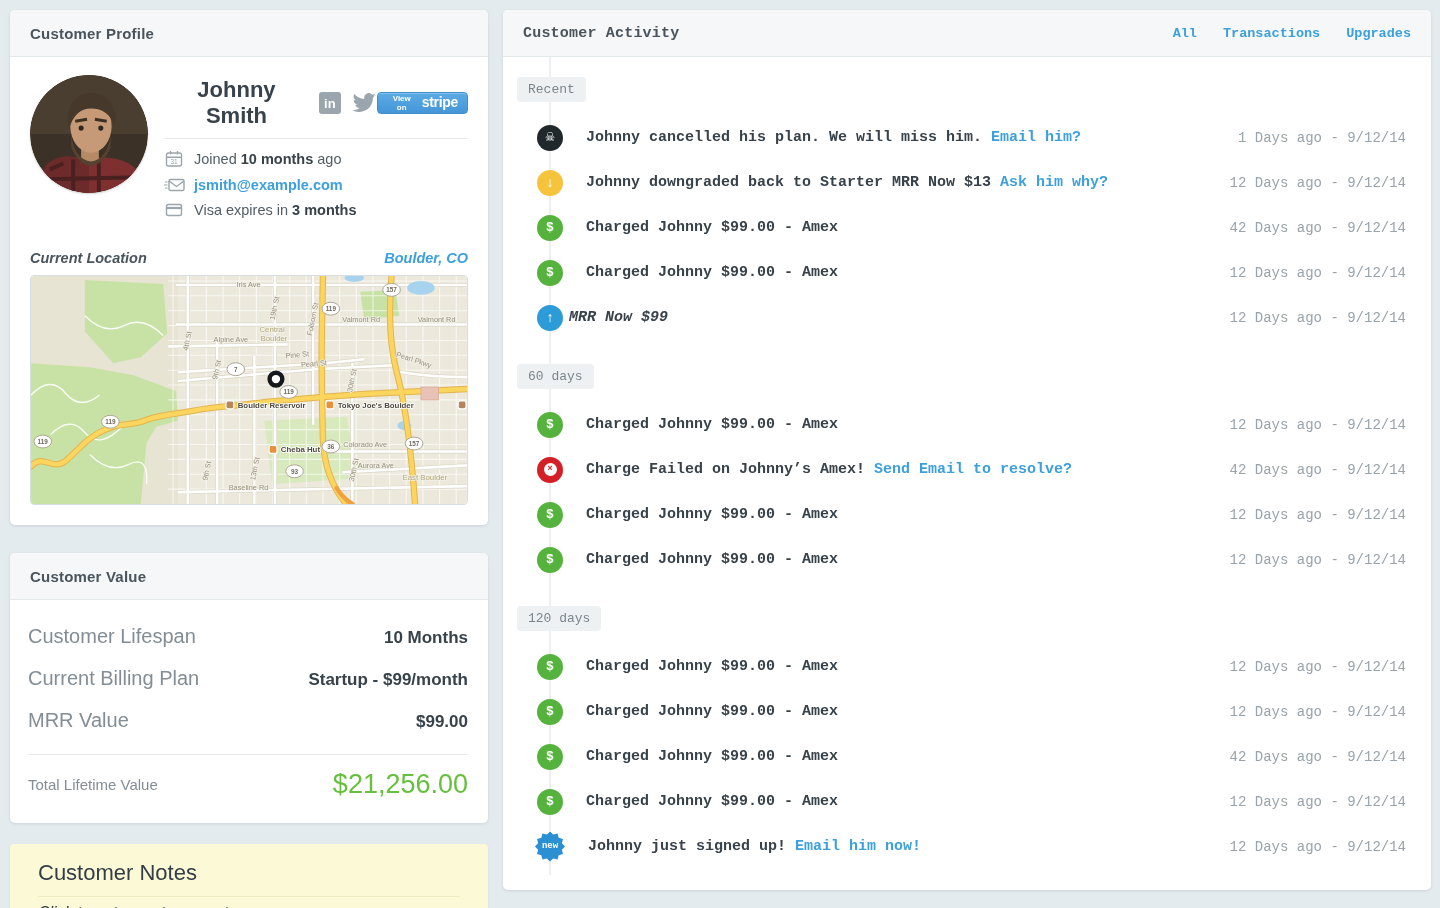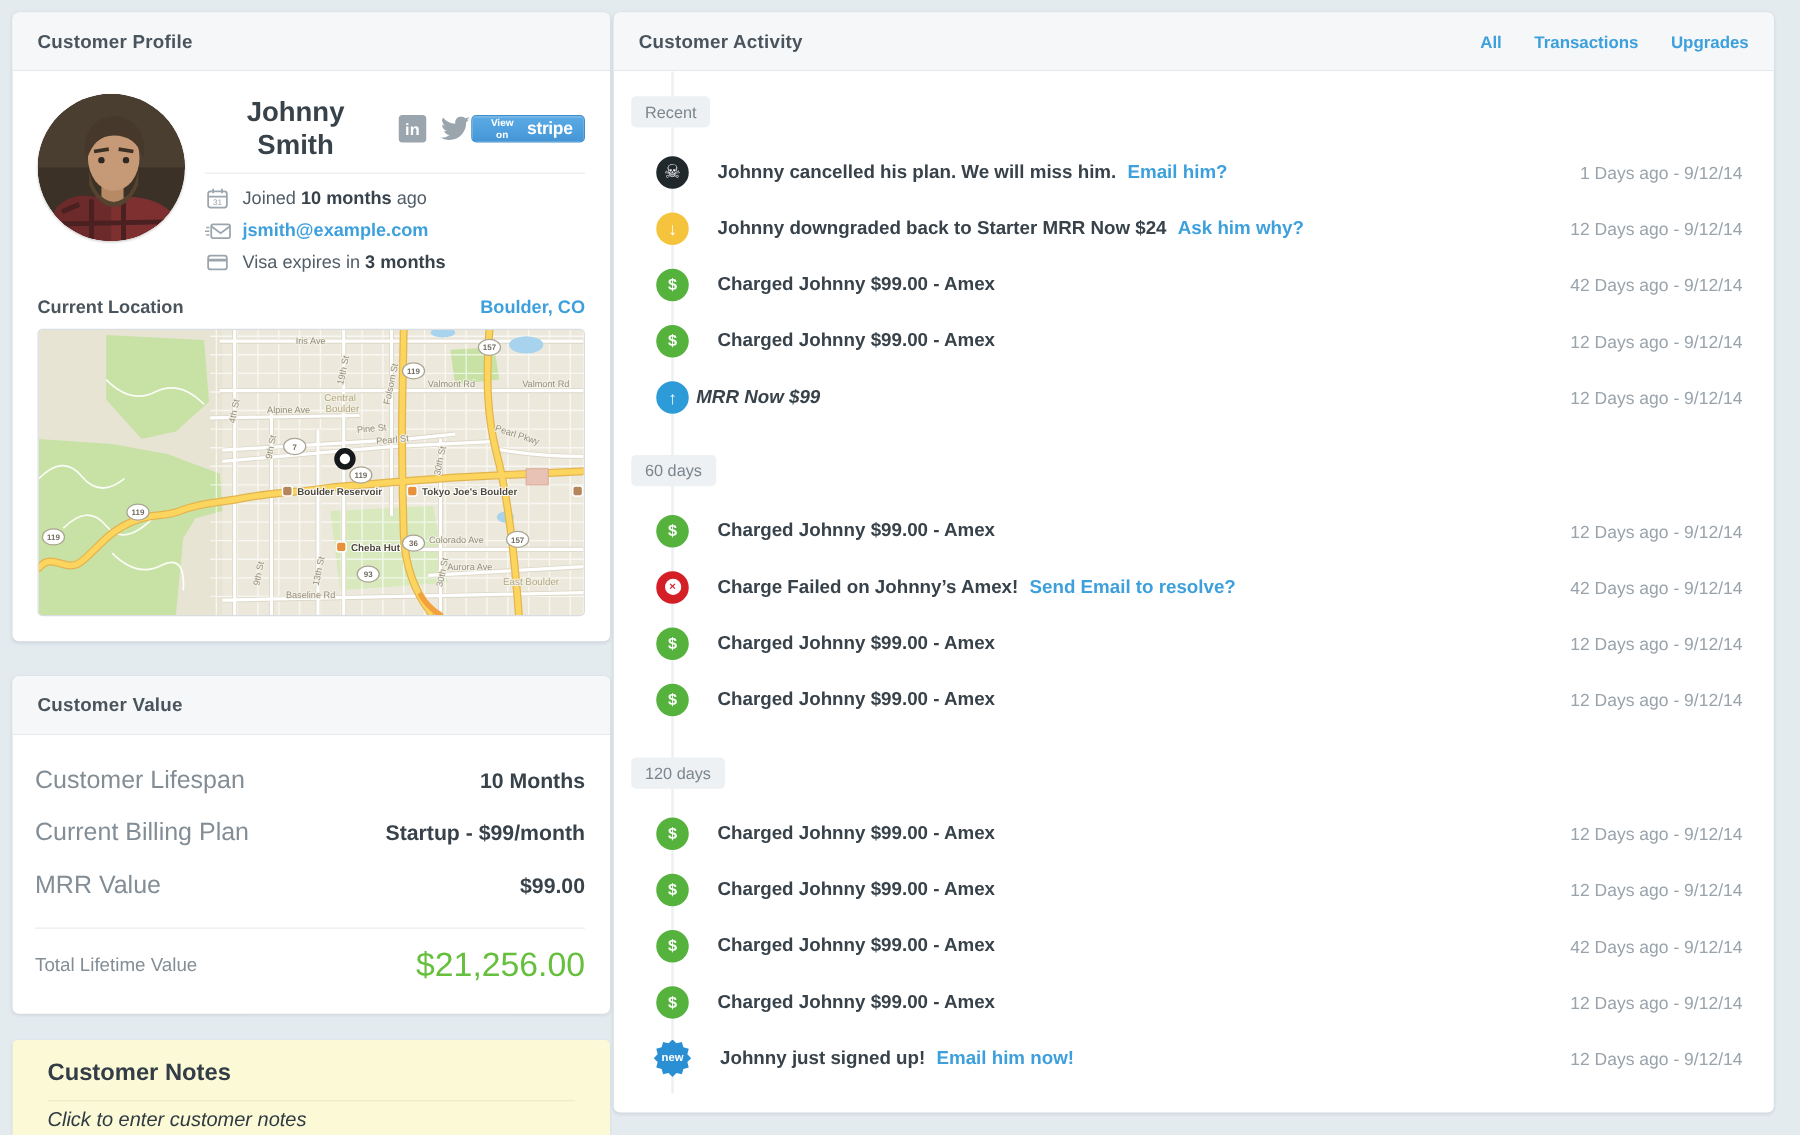--- a/index.html
+++ b/index.html
@@ -36,21 +36,21 @@
     box-shadow:inset 0 1px 0 rgba(255,255,255,.25);}
   .stripe-btn .pre { font-size:8px; font-weight:700; }
   .stripe-btn .brand { font-size:14px; font-weight:700; letter-spacing:-.3px; margin-top:-2px;}
   .name-divider { border-bottom:1px solid #e9edef; margin:9px 0 10px; }
   .detail-row { display:flex; align-items:center; margin:7px 0; font-size:14.5px; color:#515d67; }
   .detail-row .dicon { width:30px; flex:0 0 30px; display:flex; align-items:center; }
   .detail-row b { color:#38424a; }
   .link { color:#3da0dd; text-decoration:none; cursor:pointer; font-weight:600; }
   .email-link { font-weight:600; }
 
-  .loc-row { display:flex; justify-content:space-between; align-items:flex-start; margin:12px 0 9px; }
+  .loc-row { display:flex; justify-content:space-between; align-items:flex-start; margin:24px 0 9px;font-style:italic; }
   .loc-label { font-size:14.5px; font-weight:700; color:#4a545c; }
   .loc-value { font-size:14.5px; font-weight:700; color:#3da0dd; cursor:pointer; text-decoration:none;}
   .map-wrap { width:438px; height:230px; border:1px solid #d7dde1; border-radius:4px; overflow:hidden; cursor:pointer; }
   .map-wrap svg { display:block; }
   .mlabel { font-size:7.5px; fill:#968f7c; text-anchor:middle; font-family:"Liberation Sans",sans-serif;
             paint-order:stroke; stroke:#f3f1e7; stroke-width:1.6px; }
   .mlabel.poi { fill:#4d483b; font-weight:700; font-size:8px; stroke:#fff; }
   .mlabel.area { fill:#b3a87e; font-size:8px; }
   .mlabel.start { text-anchor:start; }
   .mshield { fill:#fff; stroke:#aaa593; stroke-width:1; }
@@ -63,26 +63,26 @@
   .vlabel { font-size:20px; color:#838d95; }
   .vvalue { font-size:17px; font-weight:700; color:#38424a; }
   .vdivider { border-top:1px solid #e9edef; margin:22px 0 0; }
   .tlv-row { display:flex; justify-content:space-between; align-items:center; margin-top:14px; }
   .tlv-label { font-size:15px; color:#838d95; }
   .tlv-value { font-size:27px; font-weight:400; color:#67bf3e; }
 
   
   .notes-card { margin-top:21px; height:103px; background:#fcfad6; border-radius:4px;
     box-shadow:0 1px 2px rgba(50,70,90,.12); padding:16px 28px 0; cursor:text; }
-  .notes-title { font-size:19px; font-weight:700; color:#333d47; }
+  .notes-title { font-size:22px; font-weight:400; color:#333d47; }
   .notes-line { border-top:1px solid #efecc3; margin-top:10px; }
   .notes-placeholder { font-style:italic; font-size:16px; color:#2f3a42; padding:7px 0; }
 
   
-  .activity-card { position:absolute; left:491px; top:10px; width:928px; height:880px; }
+  .activity-card { position:absolute; left:503px; top:10px; width:928px; height:880px;font-family:Liberation Mono, monospace; }
   .activity-header { justify-content:space-between; }
   .tabs { display:flex; gap:26px; }
   .tab { font-size:13.5px; font-weight:700; color:#3da0dd; cursor:pointer; text-decoration:none; }
 
   .timeline { position:relative; padding:20px 0 0; height:832px; overflow:hidden; }
   .tline { position:absolute; left:46px; top:0; bottom:14px; width:2px; background:#edf0f2; }
   .tsection { position:relative; margin-bottom:24px; }
   .tbadge { display:inline-block; margin:0 0 13px 14px; background:#edf1f3; color:#7b858d;
             font-size:13px; padding:5px 11px; border-radius:4px; position:relative; }
   .arow { display:flex; align-items:center; height:45px; position:relative; }
@@ -372,21 +372,21 @@
             </span>
     <span class="atext">Johnny cancelled his plan. We will miss him.</span>
 
     <a class="alink">Email him?</a>
     <span class="atime">1 Days ago - 9/12/14</span>
   </div>
           <div class="arow">
     <span class="aicon ic-downgrade">
               <span class="glyph">↓</span>
             </span>
-    <span class="atext">Johnny downgraded back to Starter MRR Now $24</span>
+    <span class="atext">Johnny downgraded back to Starter MRR Now $13</span>
 
     <a class="alink">Ask him why?</a>
     <span class="atime">12 Days ago - 9/12/14</span>
   </div>
           <div class="arow">
     <span class="aicon ic-charge">
               <span class="glyph">$</span>
             </span>
     <span class="atext">Charged Johnny $99.00 - Amex</span>
 

